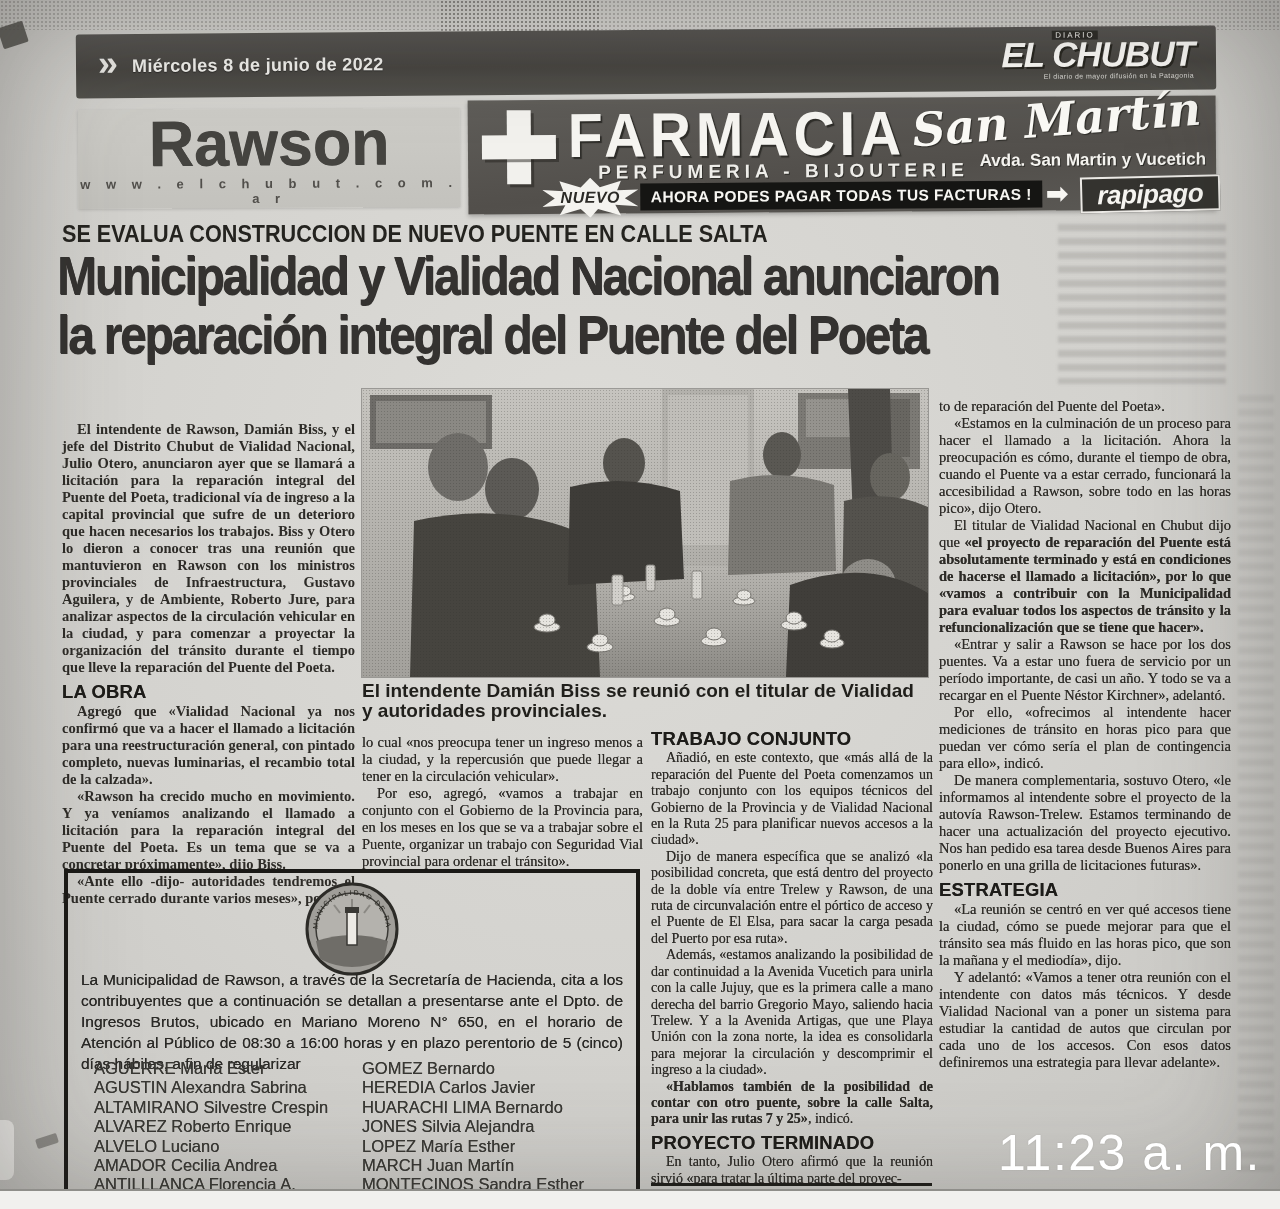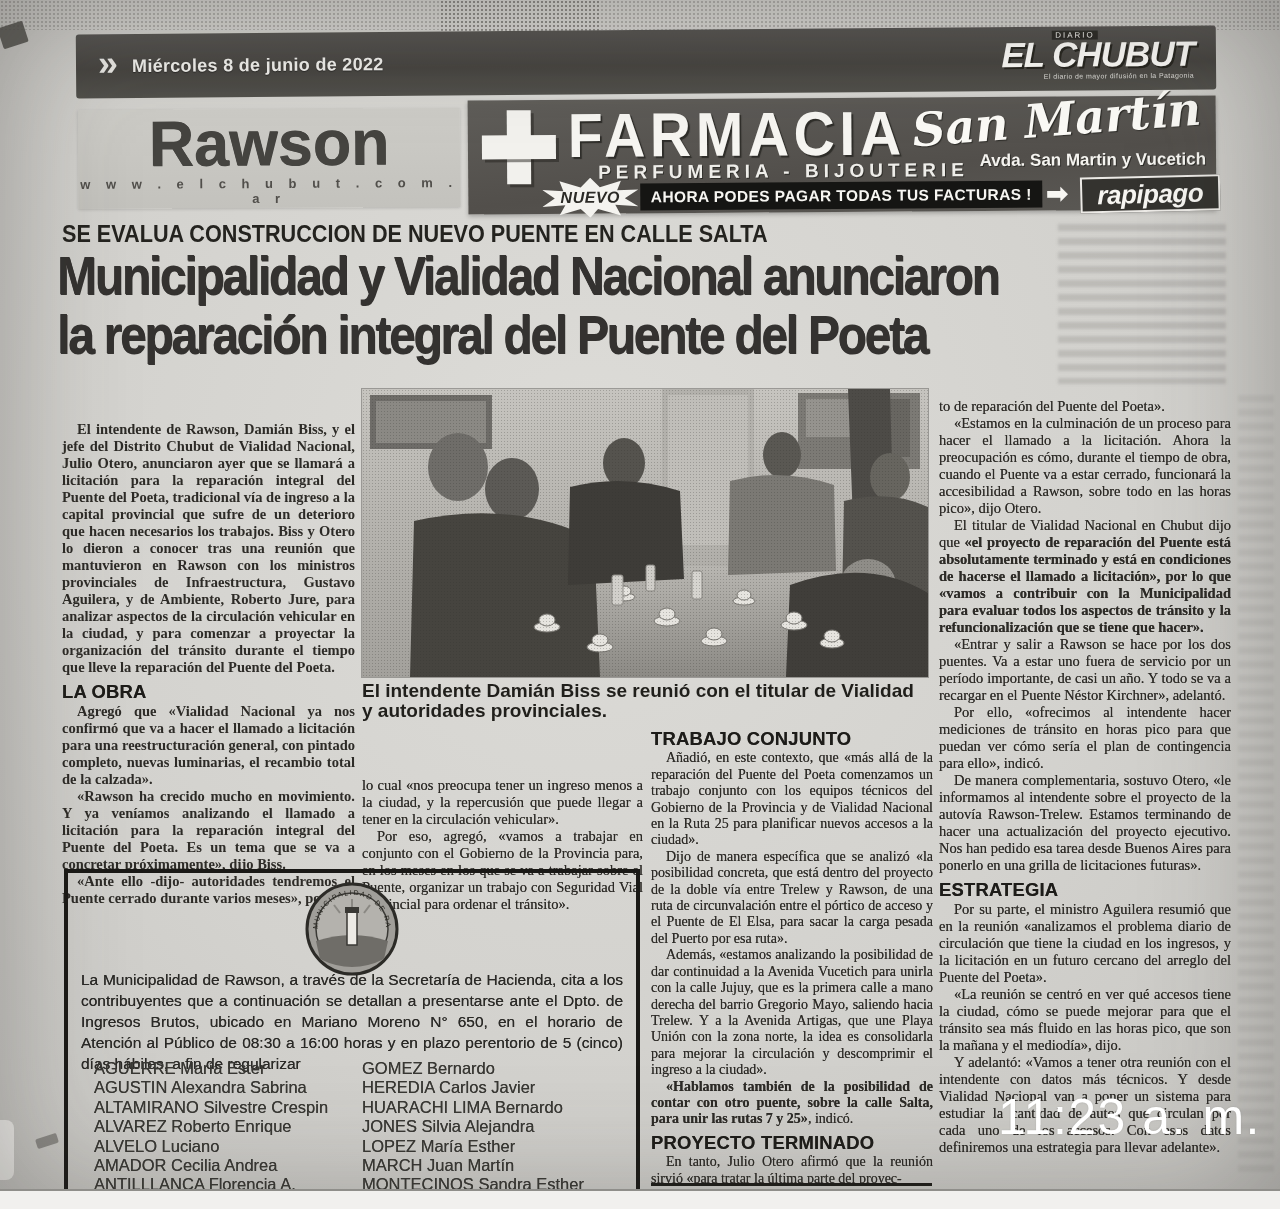--- a/index.html
+++ b/index.html
@@ -76,21 +76,21 @@
   #notice{left:64px;top:869px;width:568px;height:345px;border:4px solid #1a1916;}
   #seal{position:absolute;left:50%;top:8px;transform:translateX(-50%);}
   #notice-body{position:absolute;left:13px;top:96px;width:542px;font-size:15.5px;line-height:21px;
                text-align:justify;color:#2b2a27;text-shadow:0 0 .3px rgba(43,42,39,.9);}
   #names{position:absolute;left:26px;top:186px;width:530px;display:flex;}
   .name-col{display:flex;flex-direction:column;font-size:16.5px;line-height:19.4px;color:#393834;
             text-shadow:0 0 .3px rgba(57,56,52,.9);}
   .name-col.left{width:268px;}
   
   #strip{left:0;top:1189px;width:1280px;height:20px;background:#f1f0ee;border-top:2px solid #8f8e8a;z-index:60;}
-  #time-overlay{left:998px;top:1088px;z-index:70;font-size:50px;color:#ffffff;letter-spacing:1.5px;
+  #time-overlay{left:998px;top:1124px;z-index:70;font-size:50px;color:#ffffff;letter-spacing:1.5px;
                 text-shadow:0 0 2px rgba(0,0,0,.12);}
   #vignette{inset:0;box-shadow:inset 0 0 130px rgba(55,53,49,.38);z-index:50;pointer-events:none;}
   #tear{left:0;top:1120px;width:14px;height:60px;background:#f3f2ee;border-radius:0 8px 8px 0;opacity:.9;}
 </style>
 </head>
 <body>
 
 <div id="stage">
 
   <div class="abs noise" style="left:0;top:0;width:1280px;height:30px;"></div>
@@ -205,21 +205,21 @@
       <rect x="250" y="186" width="11" height="30" rx="2" fill="#d2d0cb" stroke="#8a8883"></rect>
       <rect x="284" y="176" width="9" height="26" rx="2" fill="#cfcdc8" stroke="#8a8883"></rect>
       <rect x="330" y="182" width="10" height="28" rx="2" fill="#d6d4cf" stroke="#8a8883"></rect>
     </svg>
     <div class="halftone"></div>
   </div>
 
   <div class="abs" id="caption">El intendente Damián Biss se reunió con el titular de Vialidad y autoridades provinciales.</div>
 
   <div class="abs col" id="col-mid" style="left:362px;top:734px;width:281px;">
-    <p style="text-indent:0;margin-top:43px;">lo cual «nos preocupa tener un ingreso menos a la ciudad, y la repercusión que puede llegar a tener en la circulación vehicular».</p>
+    <p style="text-indent:0;">lo cual «nos preocupa tener un ingreso menos a la ciudad, y la repercusión que puede llegar a tener en la circulación vehicular».</p>
     <p>Por eso, agregó, «vamos a trabajar en conjunto con el Gobierno de la Provincia para, en los meses en los que se va a trabajar sobre el Puente, organizar un trabajo con Seguridad Vial provincial para ordenar el tránsito».</p>
   </div>
 
   <div class="abs col" id="col-trabajo" style="left:651px;top:731px;width:282px;">
     <div class="subhead first">TRABAJO CONJUNTO</div>
     <p>Añadió, en este contexto, que «más allá de la reparación del Puente del Poeta comenzamos un trabajo conjunto con los equipos técnicos del Gobierno de la Provincia y de Vialidad Nacional en la Ruta 25 para planificar nuevos accesos a la ciudad».</p>
     <p>Dijo de manera específica que se analizó «la posibilidad concreta, que está dentro del proyecto de la doble vía entre Trelew y Rawson, de una ruta de circunvalación entre el pórtico de acceso y el Puente de El Elsa, para sacar la carga pesada del Puerto por esa ruta».</p>
     <p>Además, «estamos analizando la posibilidad de dar continuidad a la Avenida Vucetich para unirla con la calle Jujuy, que es la primera calle a mano derecha del barrio Gregorio Mayo, saliendo hacia Trelew. Y a la Avenida Artigas, que une Playa Unión con la zona norte, la idea es consolidarla para mejorar la circulación y descomprimir el ingreso a la ciudad».</p>
     <p><b>«Hablamos también de la posibilidad de contar con otro puente, sobre la calle Salta, para unir las rutas 7 y 25»</b><span>, indicó.</span></p>
     <div class="subhead">PROYECTO TERMINADO</div>
@@ -228,21 +228,20 @@
   <div class="abs" id="rule-trabajo"></div>
 
   <div class="abs col" id="col-right" style="left:939px;top:398px;width:292px;">
     <p style="text-indent:0;">to de reparación del Puente del Poeta».</p>
     <p>«Estamos en la culminación de un proceso para hacer el llamado a la licitación. Ahora la preocupación es cómo, durante el tiempo de obra, cuando el Puente va a estar cerrado, funcionará la accesibilidad a Rawson, sobre todo en las horas pico», dijo Otero.</p>
     <p><span>El titular de Vialidad Nacional en Chubut dijo que </span><b>«el proyecto de reparación del Puente está absolutamente terminado y está en condiciones de hacerse el llamado a licitación», por lo que «vamos a contribuir con la Municipalidad para evaluar todos los aspectos de tránsito y la refuncionalización que se tiene que hacer».</b></p>
     <p>«Entrar y salir a Rawson se hace por los dos puentes. Va a estar uno fuera de servicio por un período importante, de casi un año. Y todo se va a recargar en el Puente Néstor Kirchner», adelantó.</p>
     <p>Por ello, «ofrecimos al intendente hacer mediciones de tránsito en horas pico para que puedan ver cómo sería el plan de contingencia para ello», indicó.</p>
     <p>De manera complementaria, sostuvo Otero, «le informamos al intendente sobre el proyecto de la autovía Rawson-Trelew. Estamos terminando de hacer una actualización del proyecto ejecutivo. Nos han pedido esa tarea desde Buenos Aires para ponerlo en una grilla de licitaciones futuras».</p>
     <div class="subhead">ESTRATEGIA</div>
-    <p>Por su parte, el ministro Aguilera resumió que en la reunión «analizamos el problema diario de circulación que tiene la ciudad en los ingresos, y la licitación en un futuro cercano del arreglo del Puente del Poeta».</p>
     <p>«La reunión se centró en ver qué accesos tiene la ciudad, cómo se puede mejorar para que el tránsito sea más fluido en las horas pico, que son la mañana y el mediodía», dijo.</p>
     <p>Y adelantó: «Vamos a tener otra reunión con el intendente con datos más técnicos. Y desde Vialidad Nacional van a poner un sistema para estudiar la cantidad de autos que circulan por cada uno de los accesos. Con esos datos definiremos una estrategia para llevar adelante».</p>
   </div>
 
   <div class="abs" id="notice">
     <div id="seal">
       <svg width="96" height="96" viewBox="0 0 96 96">
         <defs>
             <path id="sealTop" d="M 14,48 A 34,34 0 0 1 82,48"></path>
           </defs>

